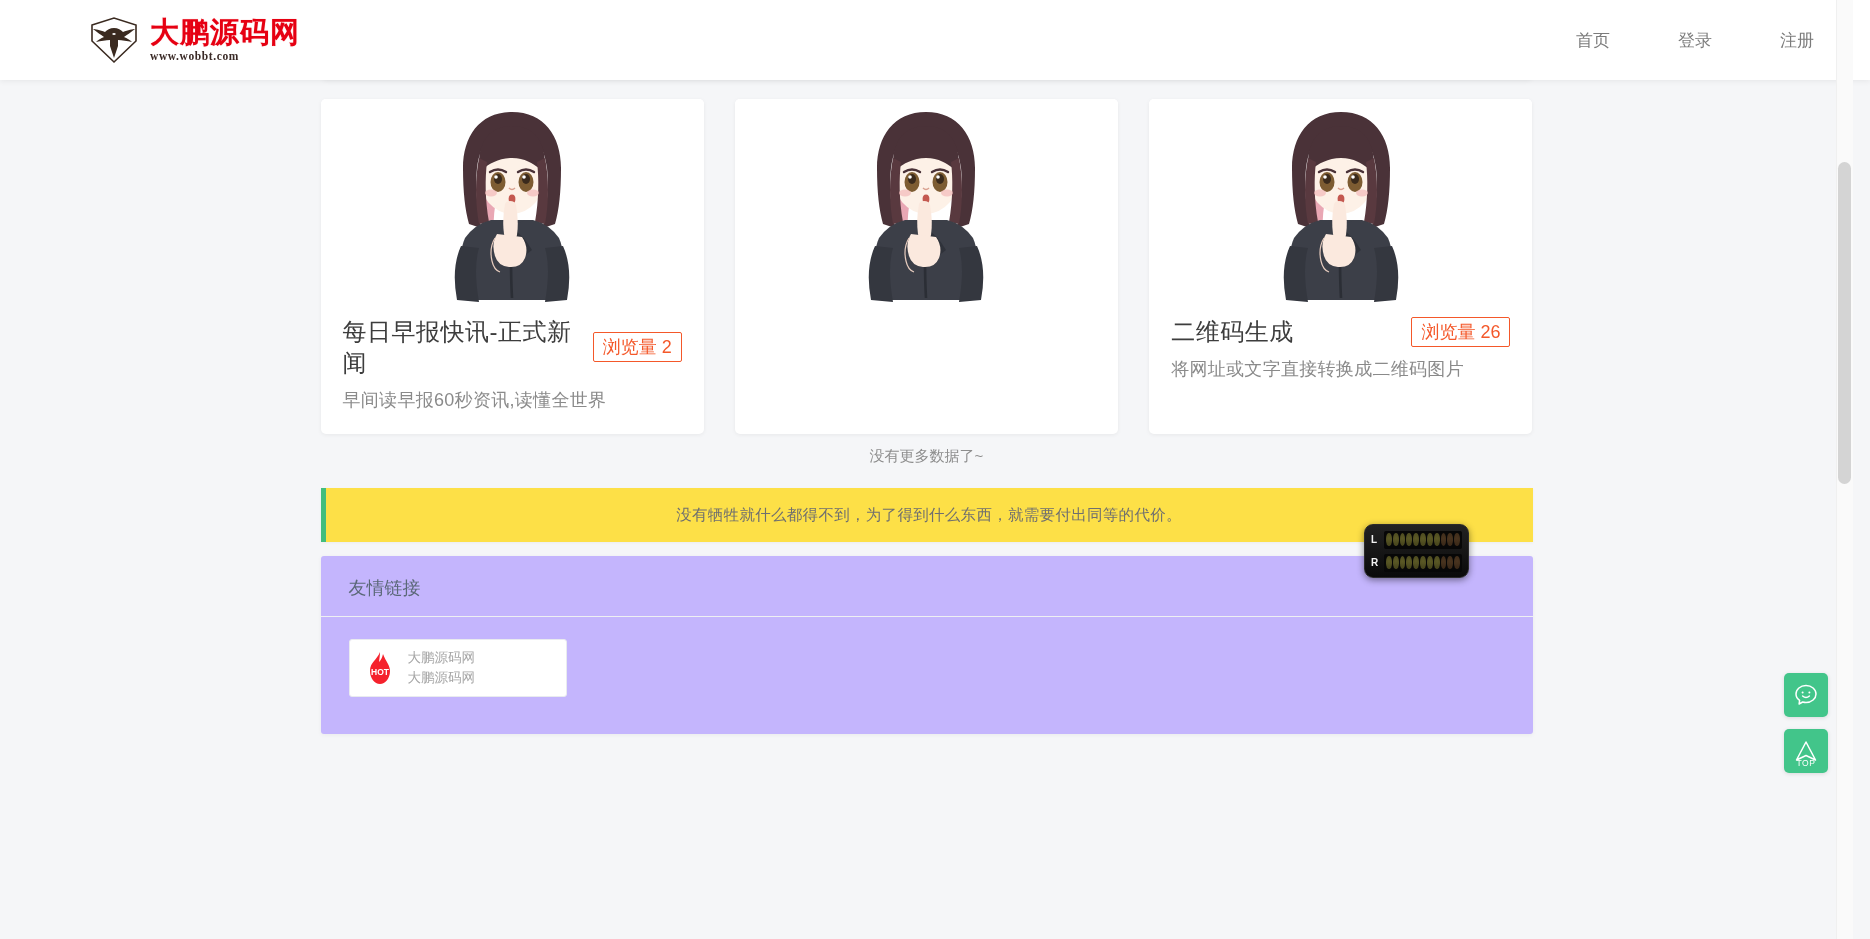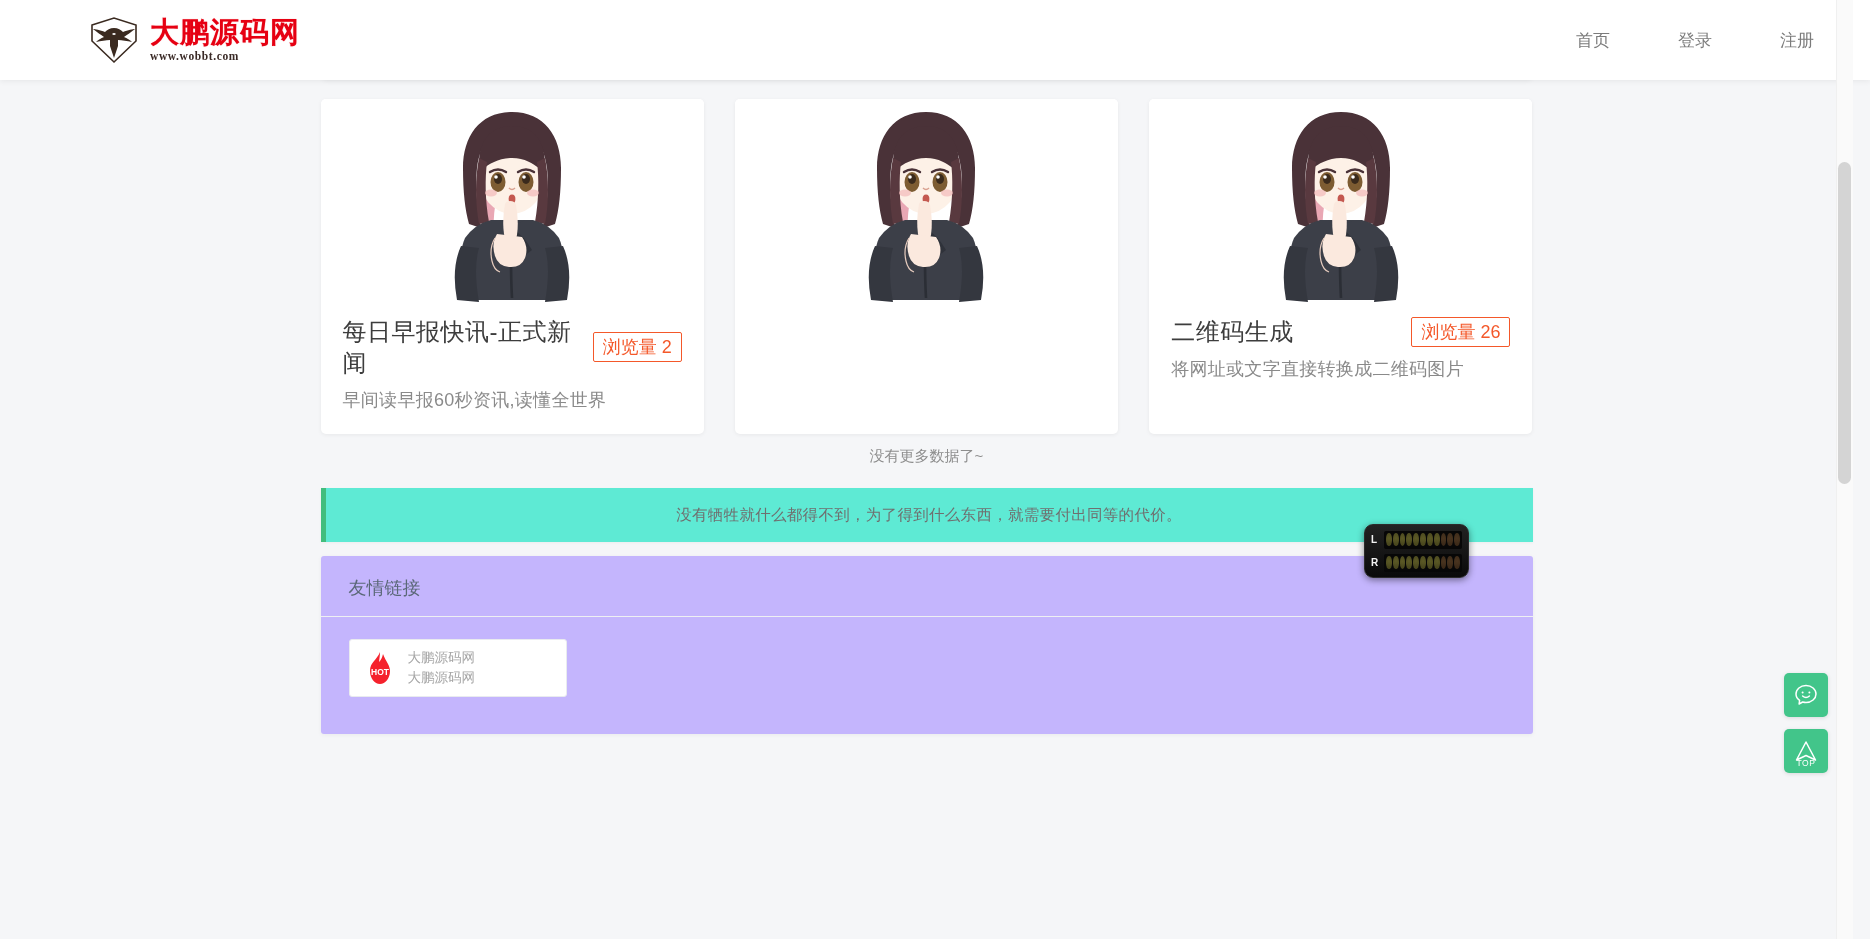--- a/index.html
+++ b/index.html
@@ -90,21 +90,21 @@
 
   
   .no-more{
     position:absolute; top:447px; left:0; width:100%;
     text-align:center; font-size:15px; color:#8d8d8d;
   }
 
   
   .quote-box{
     position:absolute; top:488px; left:50%; transform:translateX(-50%);
-    width:1212px; height:54px; background:#5eead4;
+    width:1212px; height:54px; background:#fde047;
     border-left:5px solid #42bd7d;
     display:flex; align-items:center; justify-content:center;
     box-shadow:0 1px 3px rgba(0,0,0,.04);
   }
   .quote-text{ font-size:15.5px; color:#6f6f6f; letter-spacing:.3px; }
 
   
   .links-panel{
     position:absolute; top:556px; left:50%; transform:translateX(-50%);
     width:1212px; min-height:178px; background:#c4b5fd; border-radius:3px;

